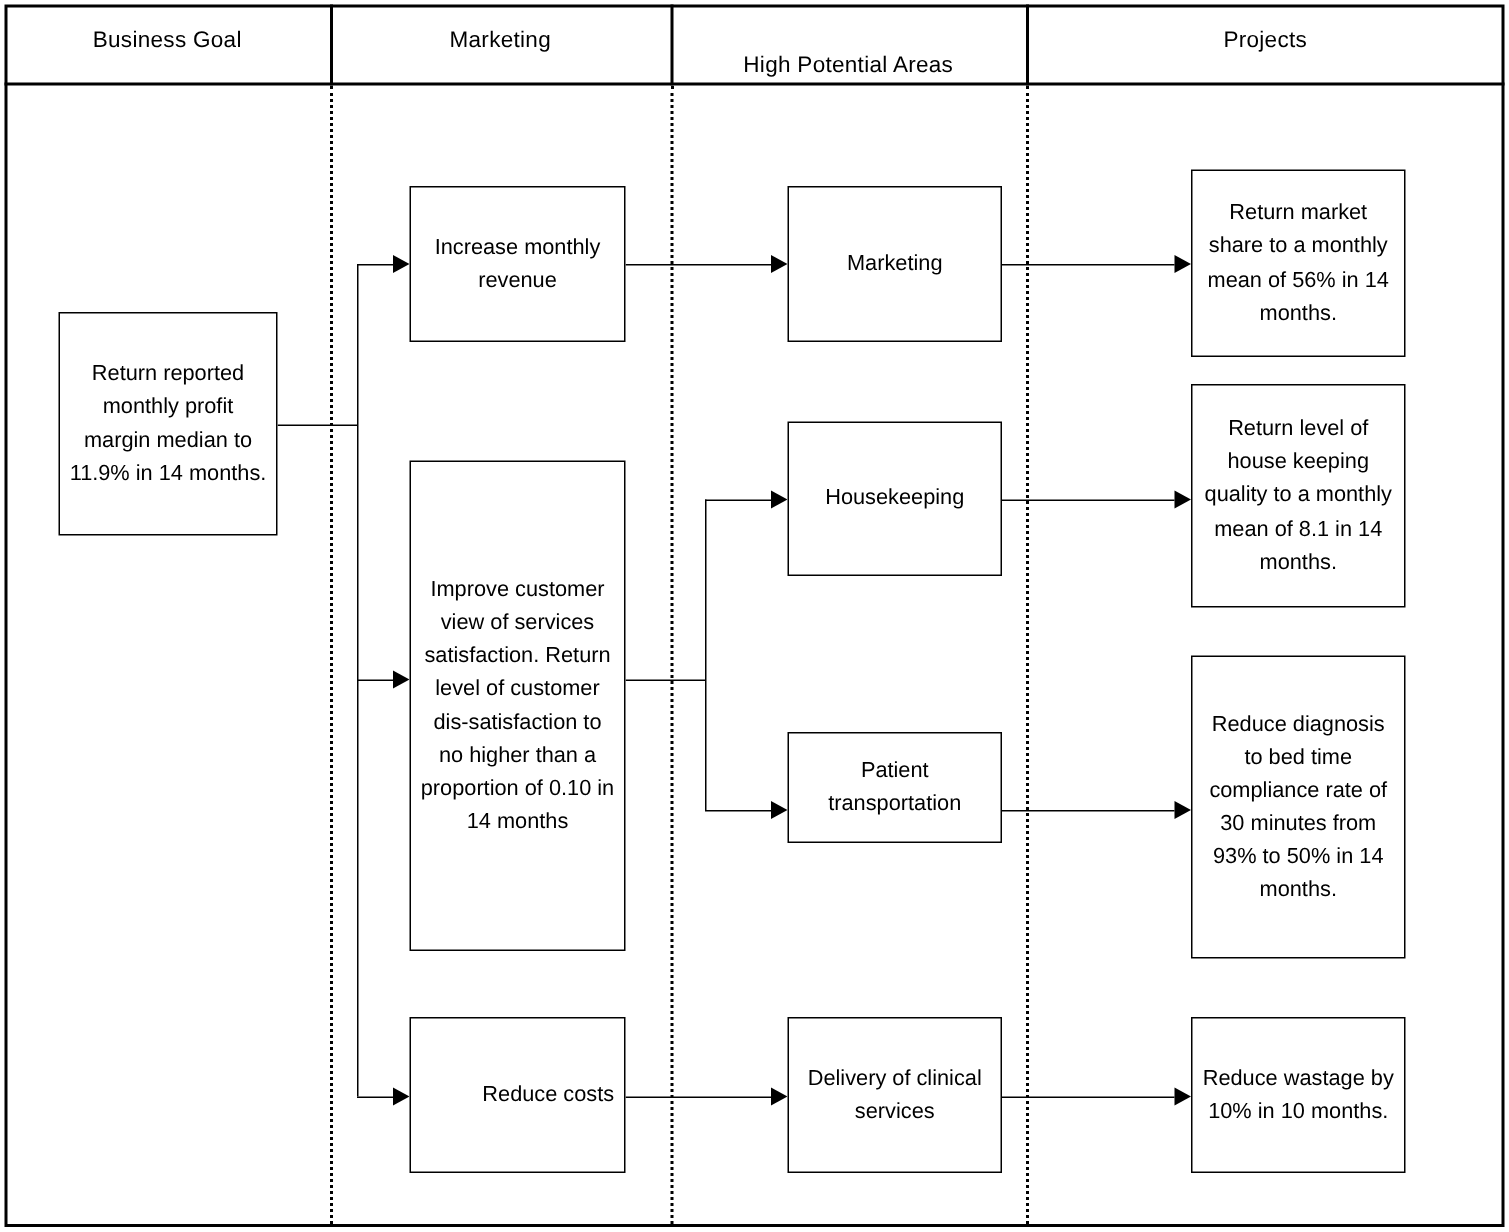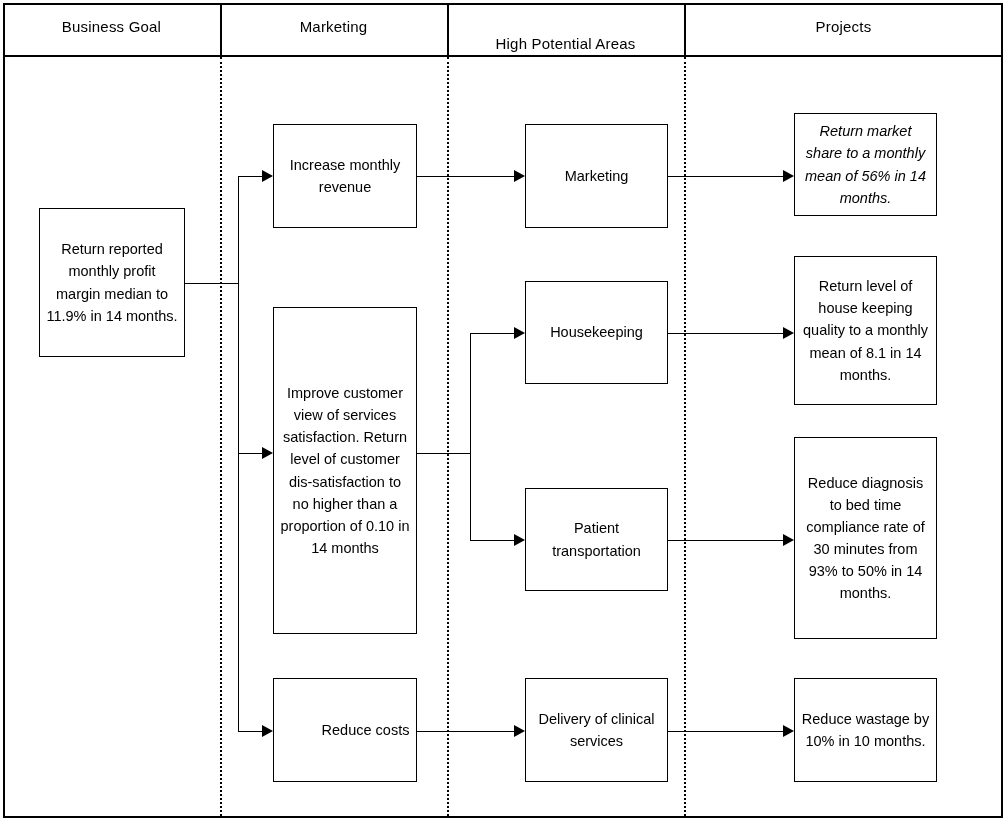--- a/index.html
+++ b/index.html
@@ -186,28 +186,28 @@
   <div class="node" style="left:273px; top:678px; width:144px; height:104px;padding-left:47px;">
     <span>Reduce costs</span>
   </div>
 
   <div class="node" style="left:525px; top:124px; width:143px; height:104px;">
     <span>Marketing</span>
   </div>
   <div class="node" style="left:525px; top:281px; width:143px; height:103px;">
     <span>Housekeeping</span>
   </div>
-  <div class="node" style="left:525px; top:488px; width:143px; height:103px;">
+  <div class="node" style="left:525px; top:488px; width:143px; height:74px;">
     <span>Patient transportation</span>
   </div>
   <div class="node" style="left:525px; top:678px; width:143px; height:104px;">
     <span>Delivery of clinical services</span>
   </div>
 
-  <div class="node" style="left:794px; top:113px; width:143px; height:103px;font-style:italic;">
+  <div class="node" style="left:794px; top:113px; width:143px; height:125px;">
     <span>Return market share to a monthly mean of 56% in 14 months.</span>
   </div>
   <div class="node" style="left:794px; top:256px; width:143px; height:149px;">
     <span>Return level of house keeping quality to a monthly mean of 8.1 in 14 months.</span>
   </div>
   <div class="node" style="left:794px; top:437px; width:143px; height:202px;">
     <span>Reduce diagnosis to bed time compliance rate of 30 minutes from 93% to 50% in 14 months.</span>
   </div>
   <div class="node" style="left:794px; top:678px; width:143px; height:104px;">
     <span>Reduce wastage by 10% in 10 months.</span>

